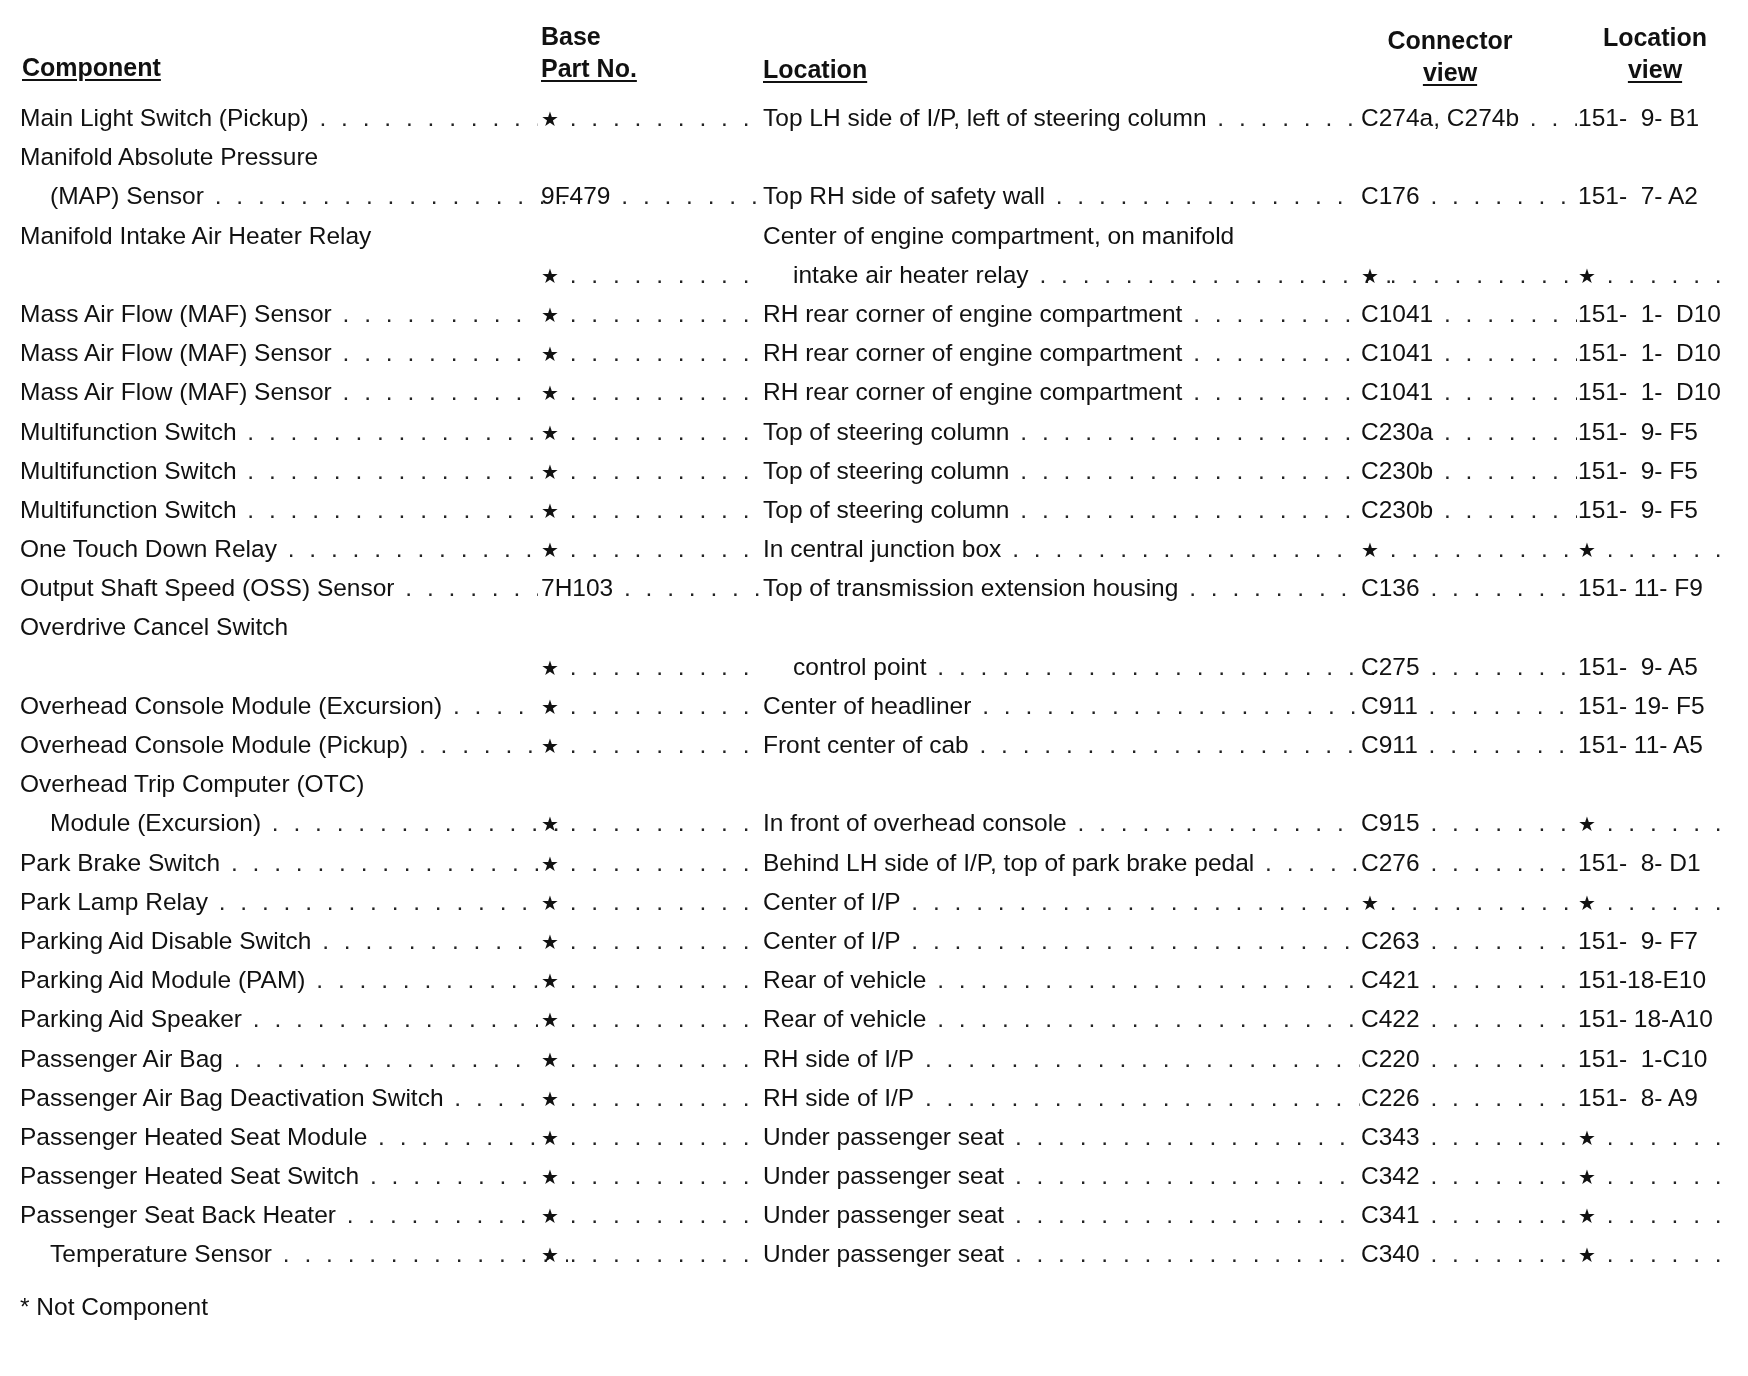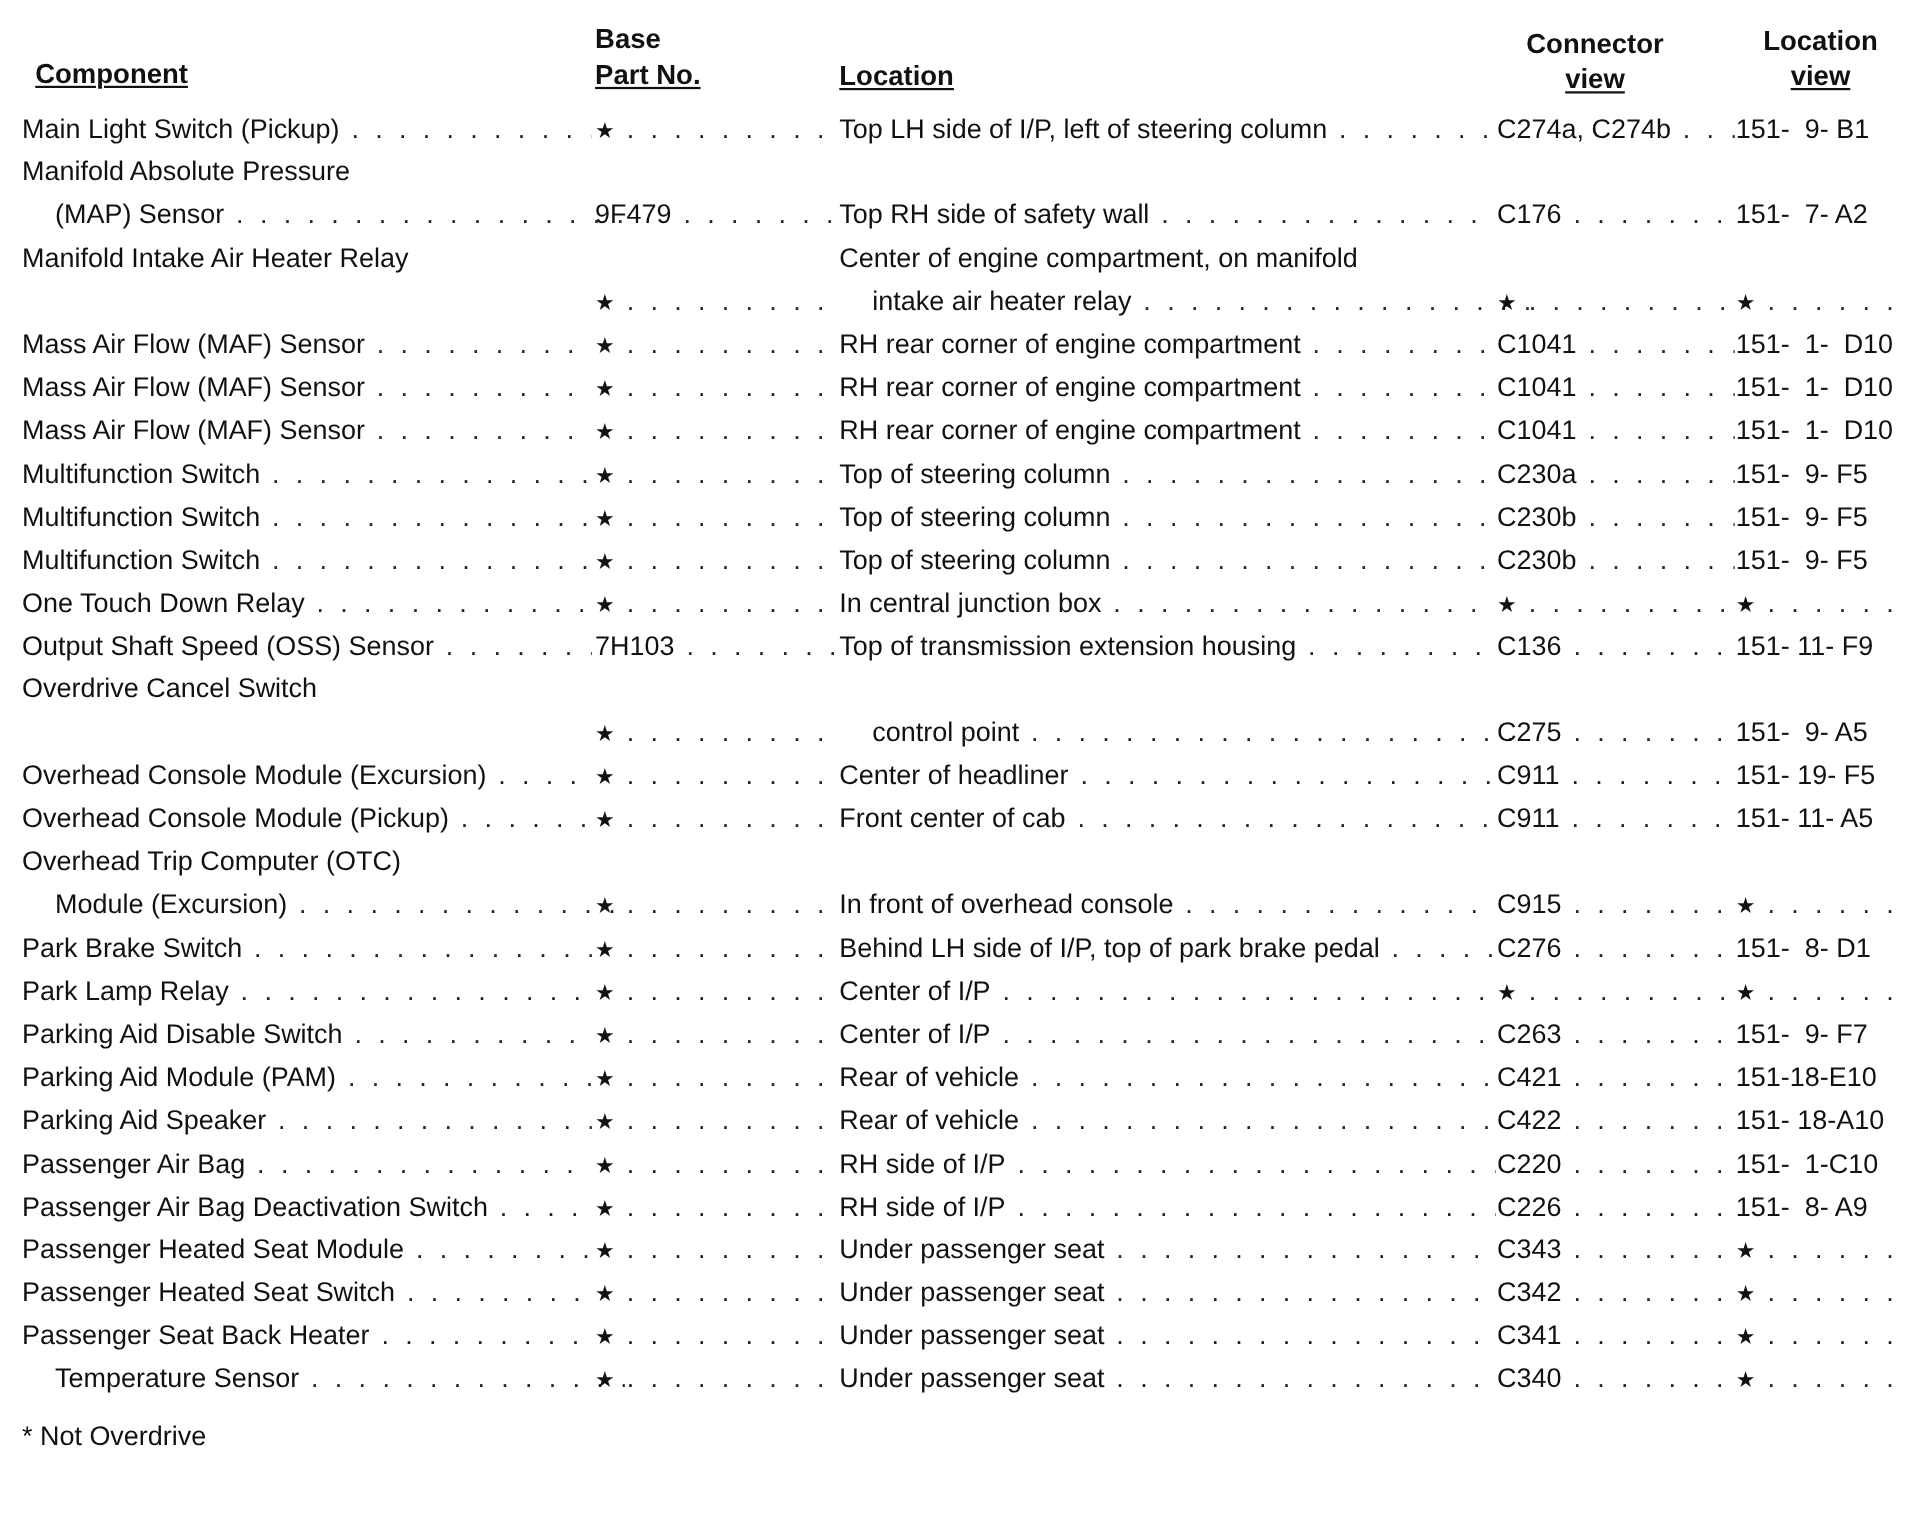--- a/index.html
+++ b/index.html
@@ -3,21 +3,21 @@
   <meta charset="utf-8">
   <style>
     html, body { margin: 0; padding: 0; background: #ffffff; }
     body {
       width: 1748px; height: 1376px; position: relative; overflow: hidden;
       font-family: "Liberation Sans", sans-serif; color: #111111;
     }
     .page { position: absolute; left: 20px; top: 0; width: 1710px; }
     .hdr { position: absolute; font-weight: bold; font-size: 25px; line-height: 32px; }
     .hdr .u { text-decoration: underline; text-decoration-thickness: 2px; text-underline-offset: 3px; }
-    .hdr-component { left: 12px; top: 51px; }
+    .hdr-component { left: 2px; top: 51px; }
     .hdr-part { left: 521px; top: 20px; }
     .hdr-location { left: 743px; top: 53px; }
     .hdr-conn { left: 1350px; top: 24px; text-align: center; width: 160px; }
     .hdr-locview { left: 1570px; top: 21px; text-align: center; width: 130px; }
 
     .rows { position: absolute; left: 0; top: 98px; width: 1710px; }
     .line {
       position: relative; height: 39.2px; font-size: 24.5px; line-height: 39.2px;
       white-space: nowrap;
     }
@@ -297,14 +297,14 @@
         <div class="line">
           <div class="cell c-comp indent"><span>Temperature Sensor</span><span class="dots"> . . . . . . . . . . . . . . . . . . . . . . . . . . . . . . . . . . . . . . . . . . . . . . . . . . . . . . . . . . . . . . . . . . . . . . . . . . . . . . . . </span></div>
           <div class="cell c-part"><span class="star">★</span><span class="dots"> . . . . . . . . . . . . . . . . . . . . . . . . . . . . . . . . . . . . . . . . . . . . . . . . . . . . . . . . . . . . . . . . . . . . . . . . . . . . . . . . </span></div>
           <div class="cell c-loc"><span>Under passenger seat</span><span class="dots"> . . . . . . . . . . . . . . . . . . . . . . . . . . . . . . . . . . . . . . . . . . . . . . . . . . . . . . . . . . . . . . . . . . . . . . . . . . . . . . . . </span></div>
           <div class="cell c-conn"><span>C340</span><span class="dots"> . . . . . . . . . . . . . . . . . . . . . . . . . . . . . . . . . . . . . . . . . . . . . . . . . . . . . . . . . . . . . . . . . . . . . . . . . . . . . . . . </span></div>
           <div class="cell c-view"><span class="star" style="white-space: pre;">★</span><span class="dots" style="white-space: pre;"> . . . . . . . . . . . . . . . . . . . . . . . . . . . . . . . . . . . . . . . . . . . . . . . . . . . . . . . . . . . . . . . . . . . . . . . . . . . . . . . . </span></div>
         </div>
       </div>
     </div>
 
-  <div class="footnote">* Not Overdrive</div>
+  <div class="footnote">* Not Component</div>
 </div>
 
 </body></html>

